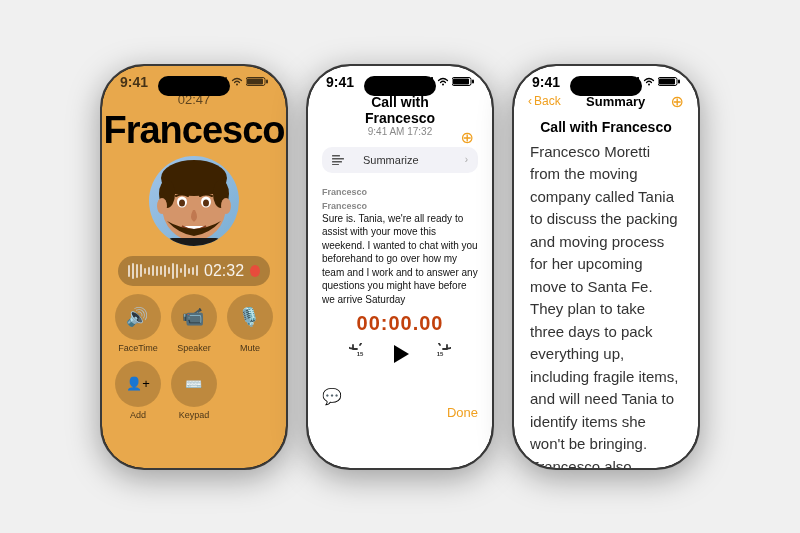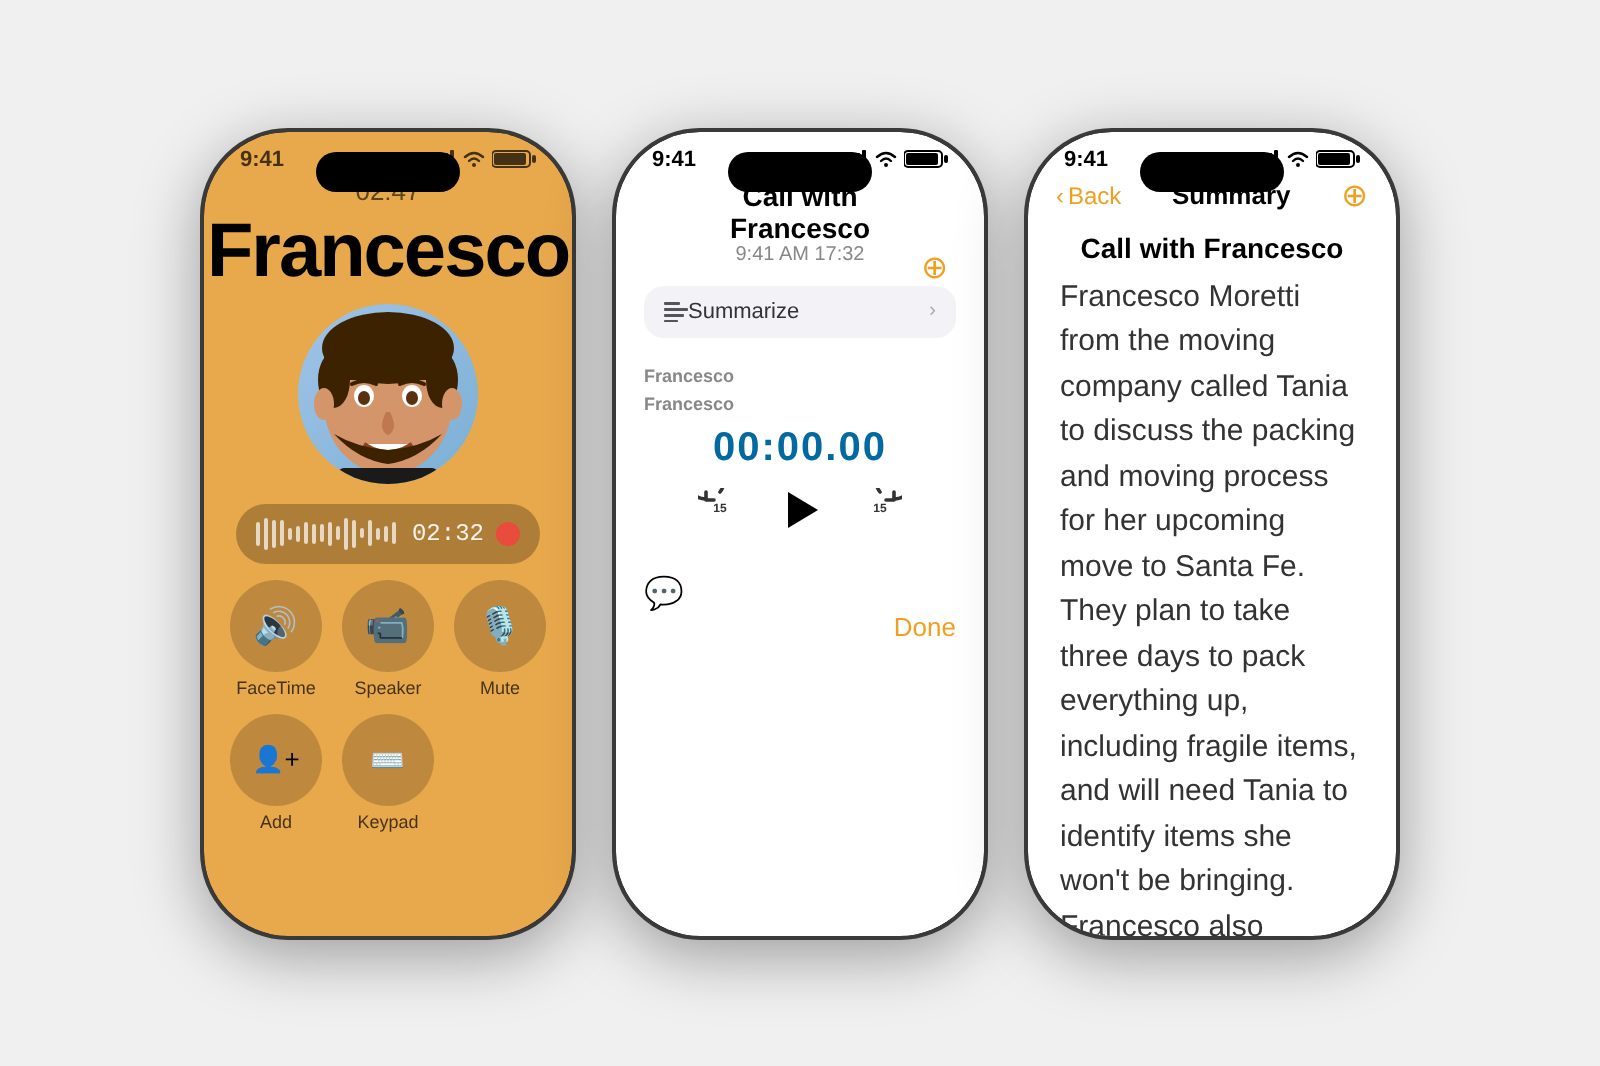--- a/index.html
+++ b/index.html
@@ -37,21 +37,21 @@
       border-radius: 12px;
       z-index: 10;
     }
 
     
     .status-bar {
       display: flex;
       justify-content: space-between;
       align-items: center;
       padding: 8px 18px 0;
-      font-size: 11px;
+      font-size: 14px;
       font-weight: 600;
       position: relative;
       z-index: 5;
       gap: 24px;
     }
 
     
     .phone-1 {
       width: 188px;
       height: 406px;
@@ -114,24 +114,23 @@
       align-items: center;
       gap: 2px;
       height: 18px;
     }
     .wave-bar {
       background: rgba(255,255,255,0.7);
       width: 2px;
       border-radius: 1px;
     }
     .rec-time {
-      font-size: 12px;
+      font-size: 16px;
       color: rgba(255,255,255,0.9);
       font-weight: 500;
-      font-family: Liberation Mono, monospace;
     }
     .rec-dot {
       width: 12px;
       height: 12px;
       background: #e74c3c;
       border-radius: 50%;
     }
     
     .call-buttons {
       margin: 8px 12px 0;
@@ -222,21 +221,21 @@
       padding: 7px 10px;
       display: flex;
       align-items: center;
       justify-content: space-between;
       font-size: 11px;
       color: #333;
     }
     .summarize-left {
       display: flex;
       align-items: center;
-      gap: 0;
+      gap: 19px;
     }
     .transcript-messages {
       padding: 6px 14px 0;
       flex: 1;
       overflow: hidden;
     }
     .msg-sender {
       font-size: 9px;
       font-weight: 700;
       color: #888;
@@ -249,21 +248,21 @@
       margin-top: 1px;
     }
     .transcript-playback {
       text-align: center;
       margin-top: 6px;
       padding: 0 14px;
     }
     .playback-time {
       font-size: 20px;
       font-weight: 700;
-      color: #0369a1;
+      color: #c2410c;
       font-variant-numeric: tabular-nums;
       letter-spacing: 1px;
     }
     .playback-controls {
       display: flex;
       align-items: center;
       justify-content: center;
       gap: 14px;
       margin-top: 4px;
     }
@@ -534,20 +533,21 @@
       </div>
       <span style="color:#aaa;font-size:10px;">›</span>
     </div>
 
     <div class="transcript-messages">
       <div>
         <div class="msg-sender">Francesco</div>
       </div>
       <div>
         <div class="msg-sender">Francesco</div>
+        <div class="msg-text">Sure is. Tania, we're all ready to assist with your move this weekend. I wanted to chat with you beforehand to go over how my team and I work and to answer any questions you might have before we arrive Saturday</div>
       </div>
     </div>
 
     <div class="transcript-playback">
       <div class="playback-time">00:00.00</div>
       <div class="playback-controls">
         <div class="skip-btn">
           <svg width="22" height="22" viewBox="0 0 22 22">
             <path d="M11 2 A9 9 0 1 0 4 5.5" stroke="#333" stroke-width="1.8" fill="none" stroke-linecap="round"></path>
             <path d="M4 2 L4 6 L8 6" stroke="#333" stroke-width="1.8" fill="none" stroke-linecap="round" stroke-linejoin="round"></path>

